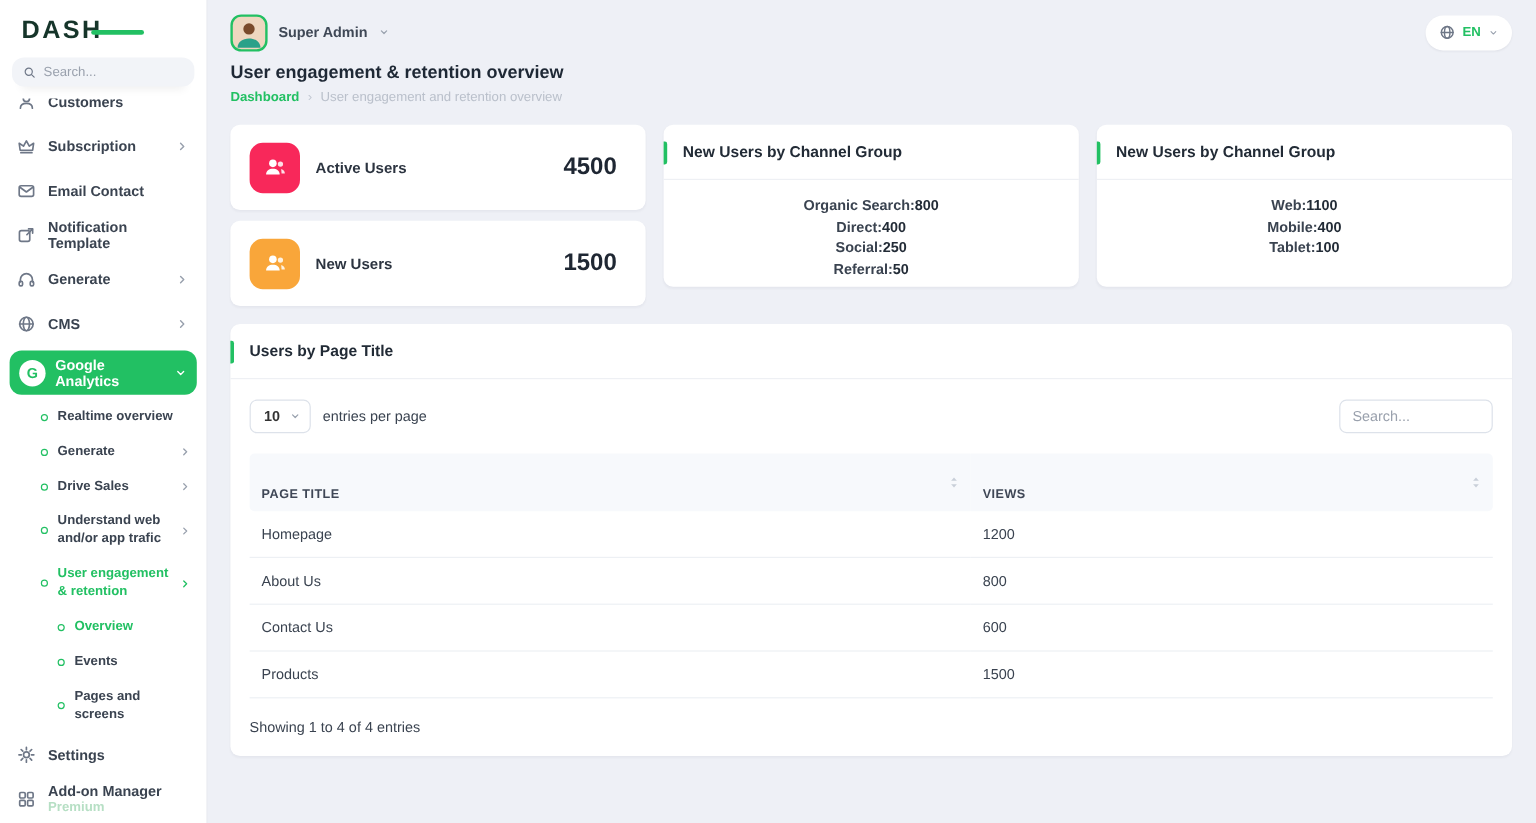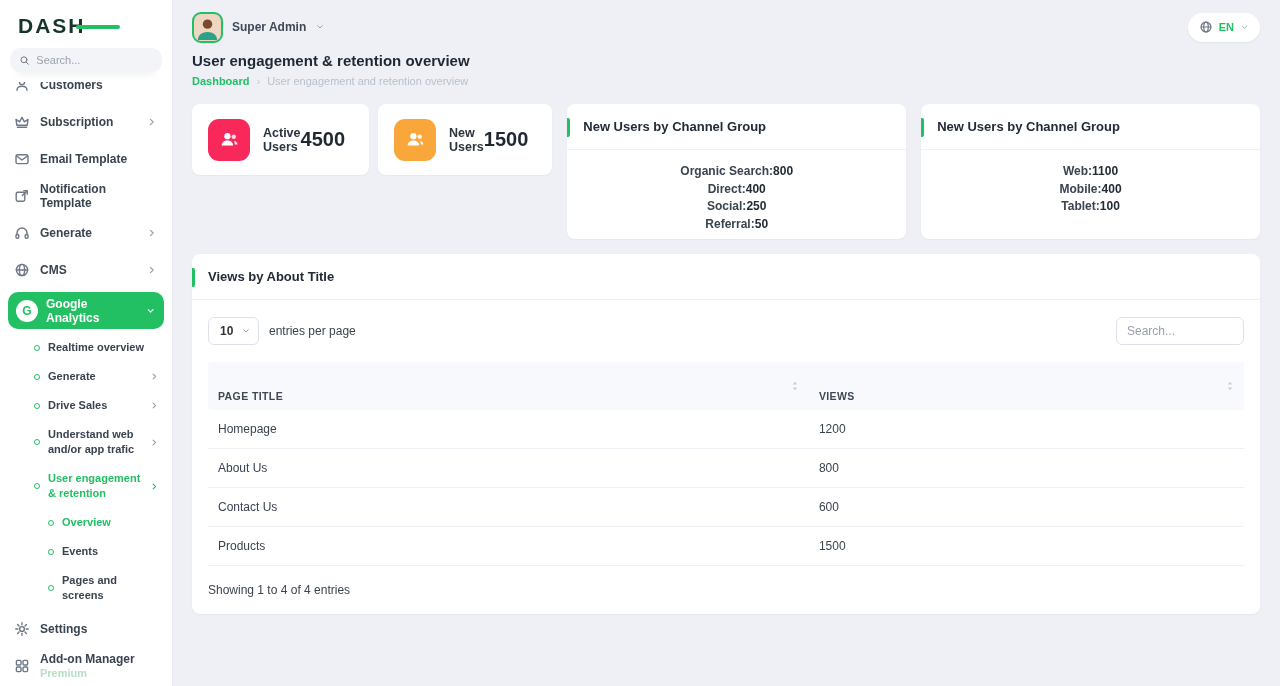--- a/index.html
+++ b/index.html
@@ -71,21 +71,21 @@
     gap:6px; cursor:pointer; box-shadow:0 1px 2px rgba(16,24,40,.06);
   }
   .lang-code { font-size:11px; font-weight:700; color:#22c063; }
   .page-title { font-size:15px; font-weight:700; color:#1e2835; margin:6px 0 6px; }
   .breadcrumb { display:flex; align-items:center; gap:7px; font-size:11px; }
   .bc-home { color:#22c063; font-weight:600; cursor:pointer; text-decoration:none; }
   .bc-sep { color:#c2c8d2; }
   .bc-cur { color:#bac0cb; font-weight:500; }
 
   .row1 { margin-top:17px; display:grid; grid-template-columns:1fr 1fr 1fr; gap:15px; }
-  .col-stats { display:flex; flex-direction:row; gap:9px; }
+  .col-stats { display:flex; flex-direction:column; gap:9px; }
   .card { background:#fff; border-radius:8px; box-shadow:0 1px 2px rgba(16,24,40,.04); }
   .stat-card { background:#fff; border-radius:8px; height:71px; display:flex; align-items:center;
     padding:0 24px 0 16px; box-shadow:0 1px 2px rgba(16,24,40,.04); }
   .stat-icon { width:42px; height:42px; border-radius:11px; display:flex; align-items:center; justify-content:center; margin-right:13px; }
   .stat-icon.pink { background:#f8285a; }
   .stat-icon.orange { background:#f9a63a; }
   .stat-label { font-size:12.5px; font-weight:700; color:#2c3440; flex:1; }
   .stat-value { font-size:20px; font-weight:700; color:#1f2733; }
 
   .card-head { position:relative; padding:15px 16px; font-size:13px; font-weight:700; color:#222b36;
@@ -154,21 +154,21 @@
       <svg class="chev" width="12" height="12" viewBox="0 0 16 16">
           <path class="chev-ic" d="M6 4.5L9.5 8 6 11.5"></path>
         </svg>
     </div>
 
     <div class="mi">
       <svg width="16" height="16" viewBox="0 0 16 16" class="stroke-ic">
           <rect x="2" y="3.8" width="12" height="8.8" rx="1.6"></rect>
           <path d="M2.6 5l5.4 4 5.4-4"></path>
         </svg>
-      <span class="lbl">Email Template</span>
+      <span class="lbl">Email Contact</span>
     </div>
 
     <div class="mi">
       <svg width="16" height="16" viewBox="0 0 16 16" class="stroke-ic">
           <rect x="2.2" y="4.2" width="8.6" height="9" rx="1.6"></rect>
           <path d="M9.8 2.8h3.4v3.4"></path>
           <path d="M13 3L8.4 7.6"></path>
         </svg>
       <span class="lbl">Notification Template</span>
     </div>
@@ -371,21 +371,21 @@
           </div>
         <div class="kv">
             <span class="k">Tablet:</span>
             <span class="v">100</span>
           </div>
       </div>
     </div>
   </div>
 
   <div class="card table-card">
-    <div class="card-head">Views by About Title</div>
+    <div class="card-head">Users by Page Title</div>
 
     <div class="table-controls">
       <span class="select-wrap">
         <select>
           <option>10</option>
         </select>
         <svg class="sel-chev" width="10" height="10" viewBox="0 0 16 16">
             <path class="chev-ic" d="M4.5 6L8 9.5 11.5 6"></path>
           </svg>
       </span>

